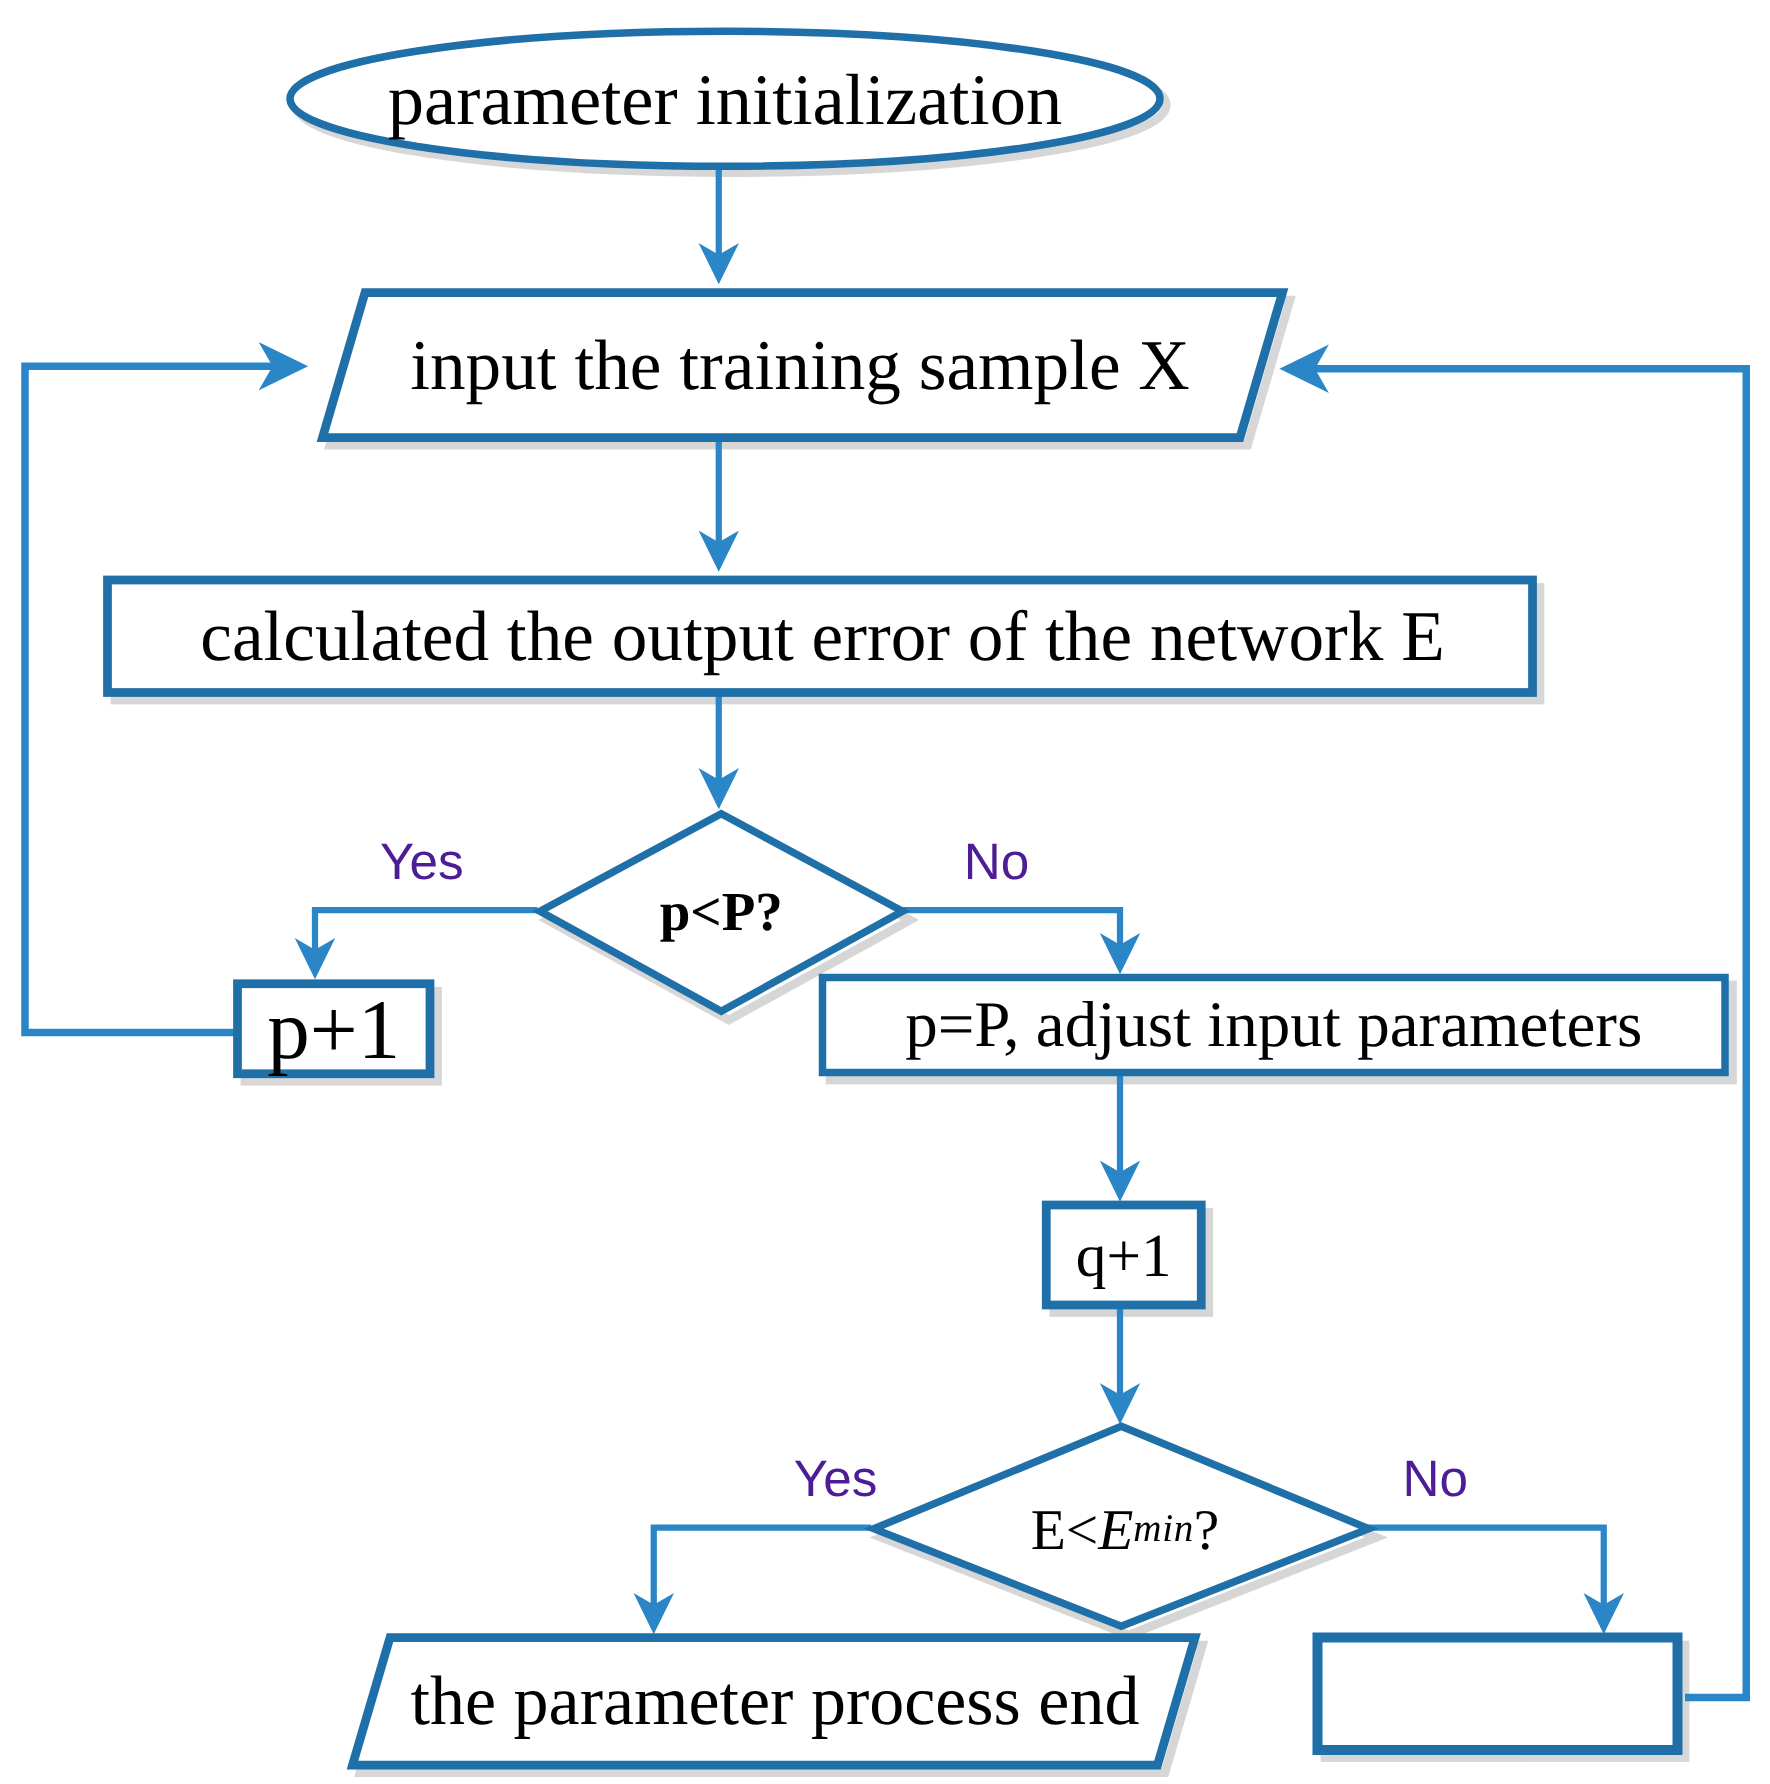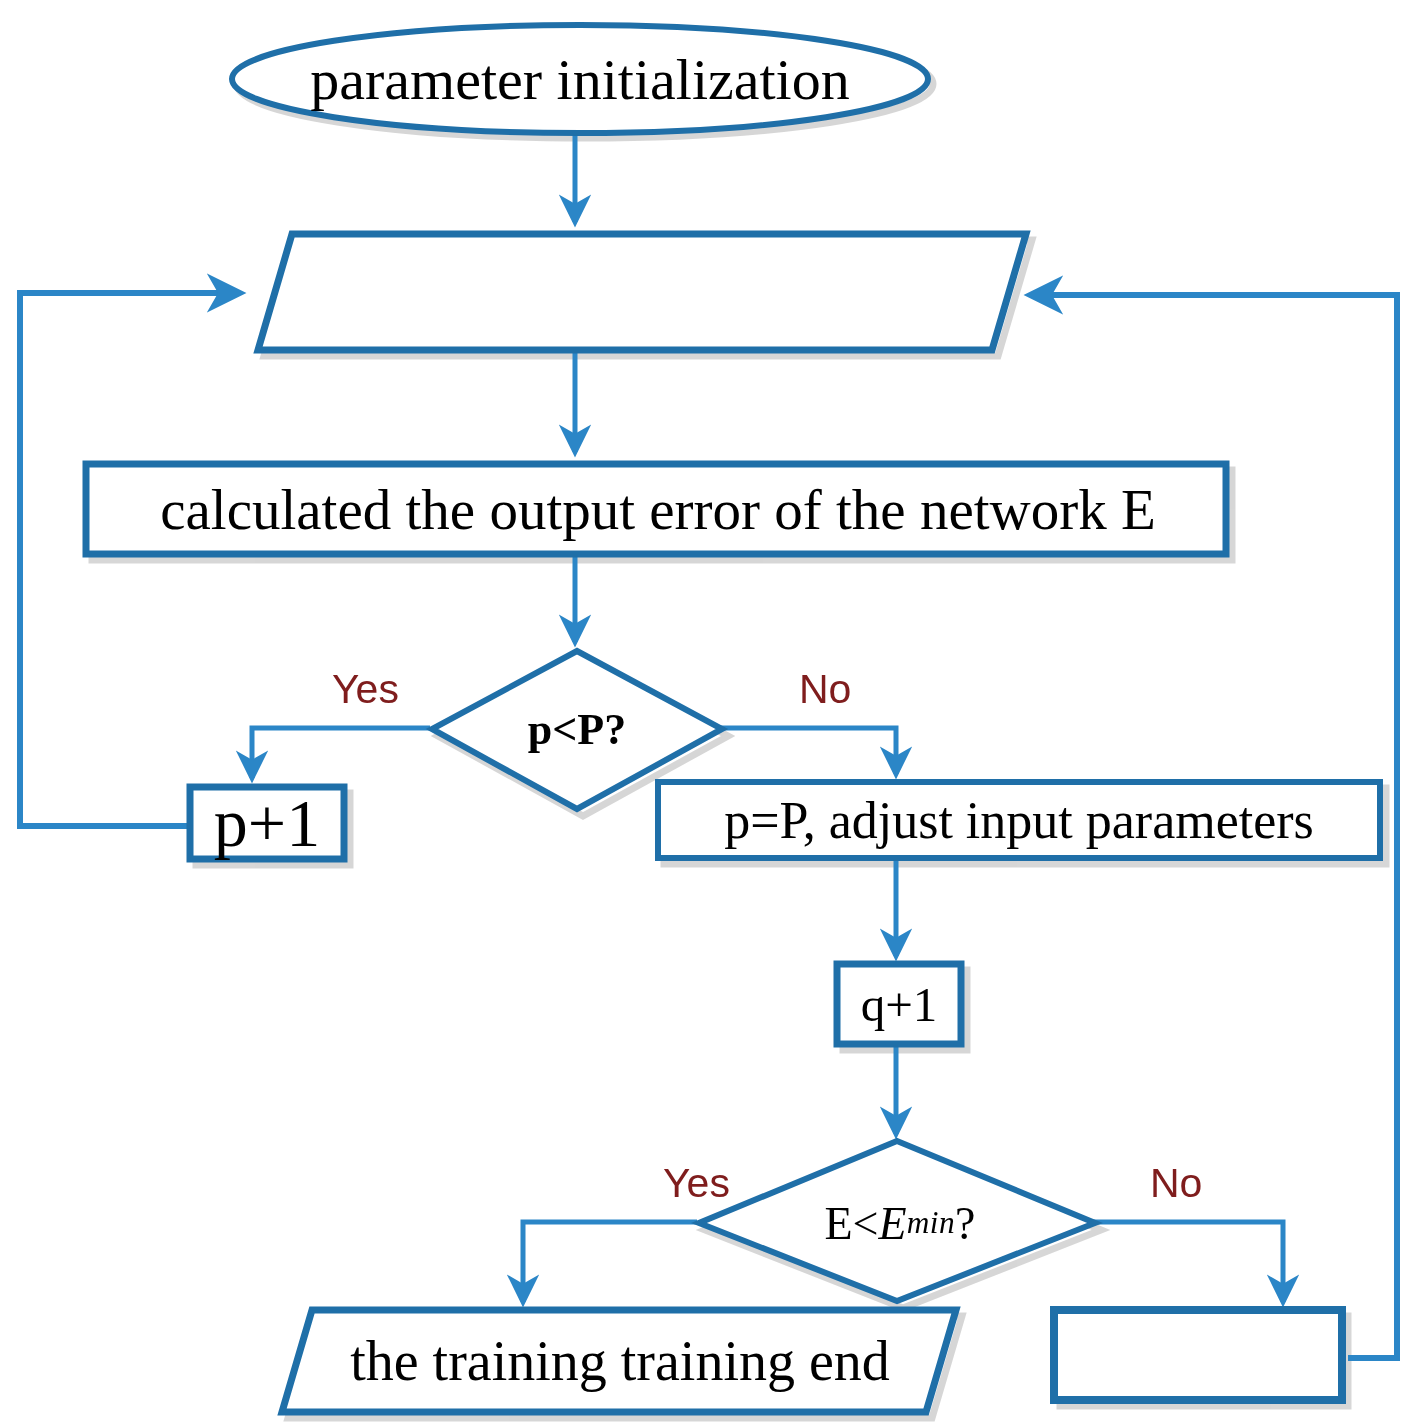--- a/index.html
+++ b/index.html
@@ -29,26 +29,25 @@
     align-items: center;
     justify-content: center;
     text-align: center;
     color: #000000;
     font-family: "Liberation Serif", "DejaVu Serif", serif;
     white-space: nowrap;
     pointer-events: none;
   }
   .edge-label {
     position: absolute;
-    color: #7f1d1d;
+    color: #4c1d95;
     font-family: "Liberation Sans", "DejaVu Sans", sans-serif;
     font-size: 41px;
     line-height: 1;
     white-space: nowrap;
-    margin-left: 28px;
   }
   .sub {
     font-style: italic;
     font-size: 0.68em;
     vertical-align: -0.30em;
     letter-spacing: 0.5px;
   }
   .ital { font-style: italic; }
 </style>
 </head>
@@ -112,39 +111,40 @@
       <rect x="658" y="782" width="722" height="76" stroke-width="6"></rect>
       <rect x="837" y="964" width="124" height="80" stroke-width="7"></rect>
       <path d="M 897 1141 L 1095 1223 L 897 1301 L 699 1223 Z" stroke-width="6"></path>
       <path d="M 312 1310 L 956 1310 L 926 1412 L 282 1412 Z" stroke-width="7"></path>
       <rect x="1054" y="1310" width="288" height="90" stroke-width="8"></rect>
     </g>
   </svg>
 
   <div class="node-label" style="left:232px; top:25px; width:696px; height:108px; font-size:58px;">parameter initialization</div>
 
+  <div class="node-label" style="left:280px; top:234px; width:720px; height:116px; font-size:57px;">input the training sample X</div>
 
   <div class="node-label" style="left:90px; top:464px; width:1136px; height:90px; font-size:57px;">calculated the output error of the network E</div>
 
   <div class="node-label" style="left:477px; top:697px; width:200px; height:64px; font-size:44px;font-weight:bold;">p&lt;P?</div>
 
   <div class="node-label" style="left:190px; top:787px; width:154px; height:72px; font-size:68px;">p+1</div>
 
   <div class="node-label" style="left:660px; top:782px; width:718px; height:76px; font-size:52px;">p=P, adjust input  parameters</div>
 
   <div class="node-label" style="left:837px; top:964px; width:124px; height:80px; font-size:49px;">q+1</div>
 
   <div class="node-label" style="left:760px; top:1188px; width:280px; height:70px; font-size:46px;">
       <span>E&lt;</span>
       <span class="ital">E</span>
       <span class="sub">min</span>
       <span>?</span>
     </div>
 
-  <div class="node-label" style="left:300px; top:1310px; width:640px; height:102px; font-size:56px;">the training  training end</div>
+  <div class="node-label" style="left:300px; top:1310px; width:640px; height:102px; font-size:56px;">the parameter  process end</div>
 
 
   <div class="edge-label" style="left:304px; top:669px;">Yes</div>
   <div class="edge-label" style="left:771px; top:669px;">No</div>
   <div class="edge-label" style="left:635px; top:1163px;">Yes</div>
   <div class="edge-label" style="left:1122px; top:1163px;">No</div>
 
 </div>
 
 </body></html>

